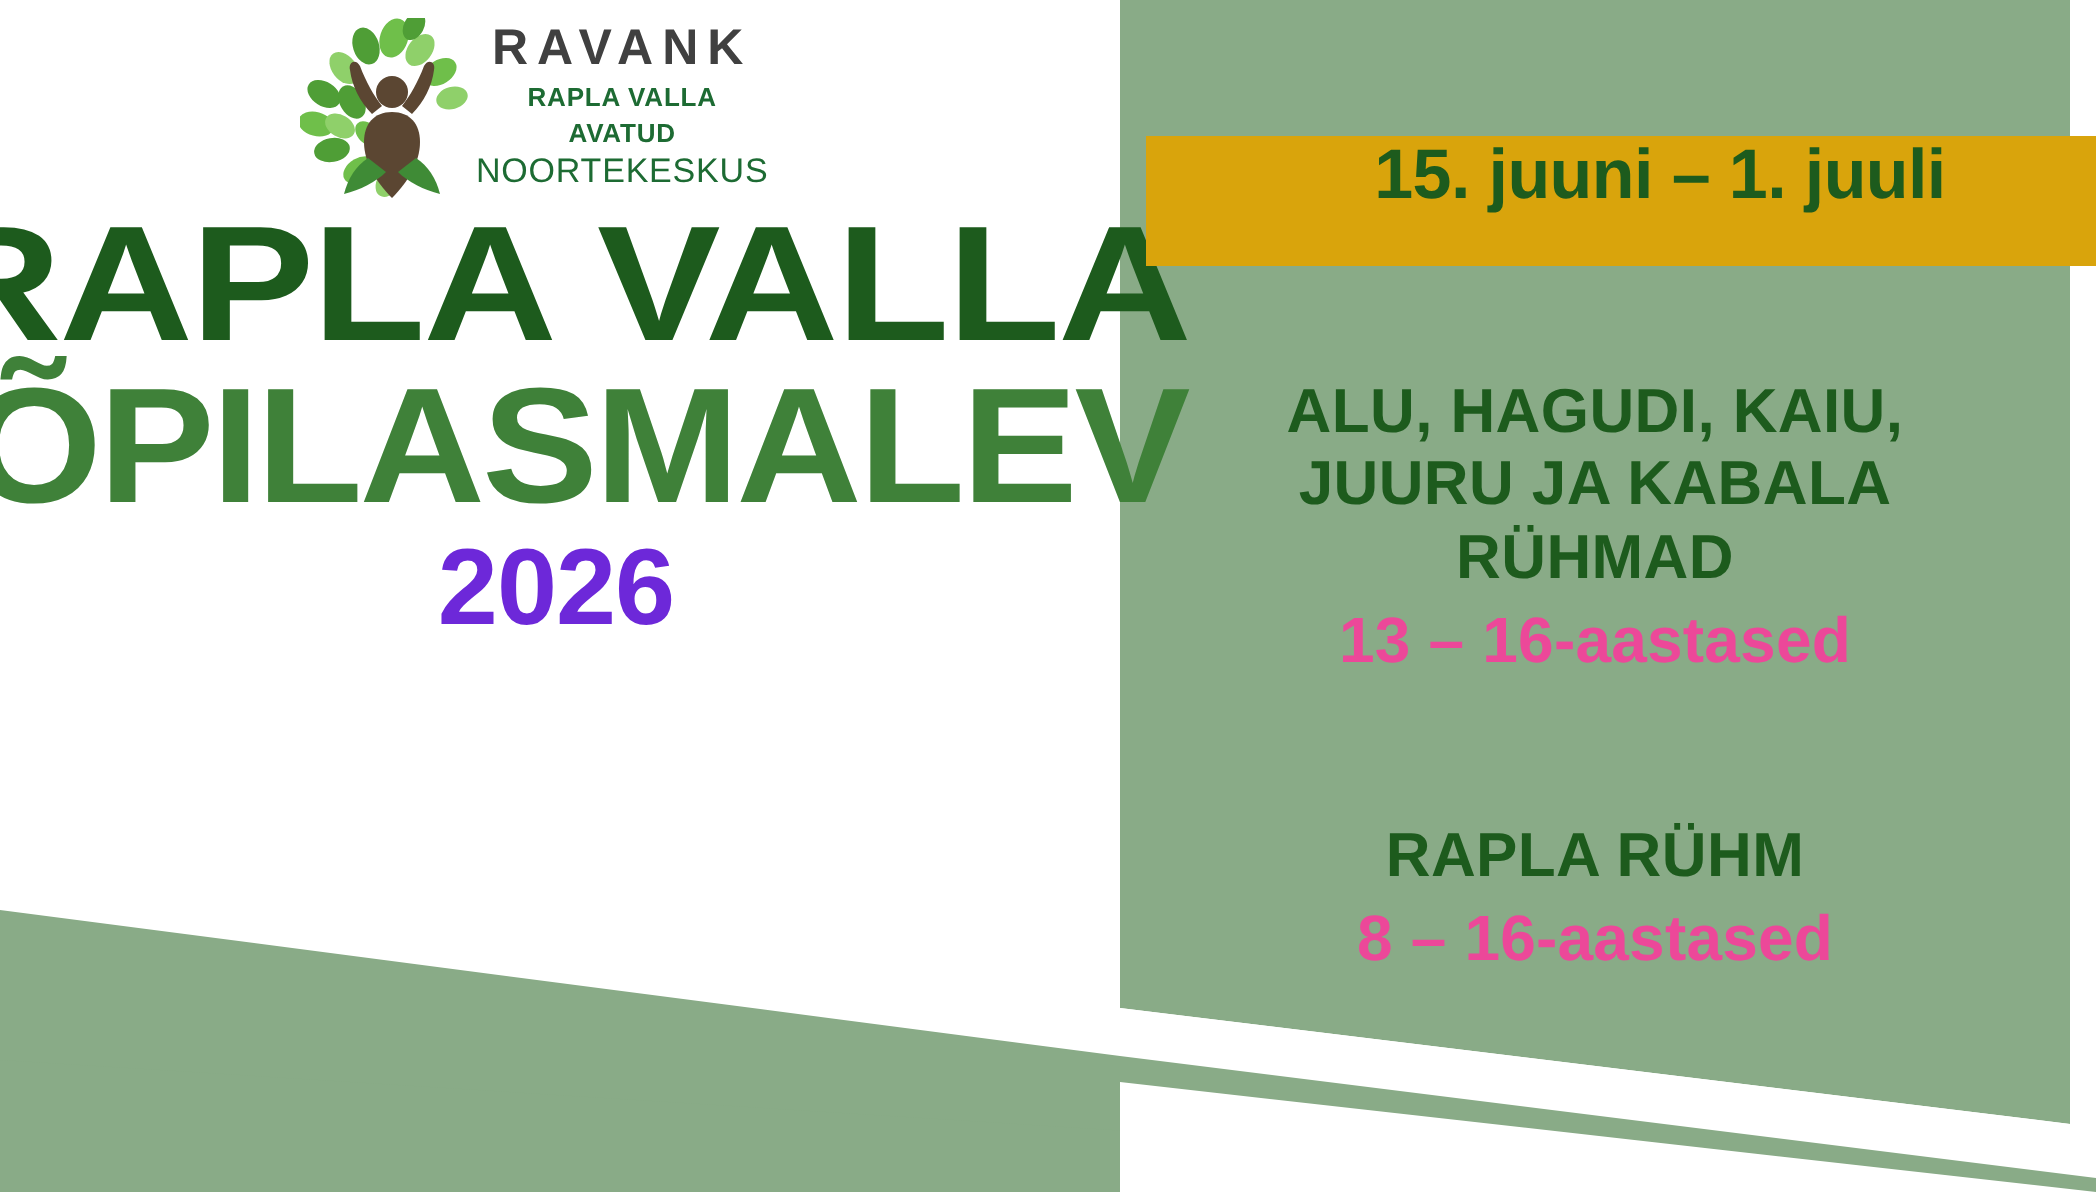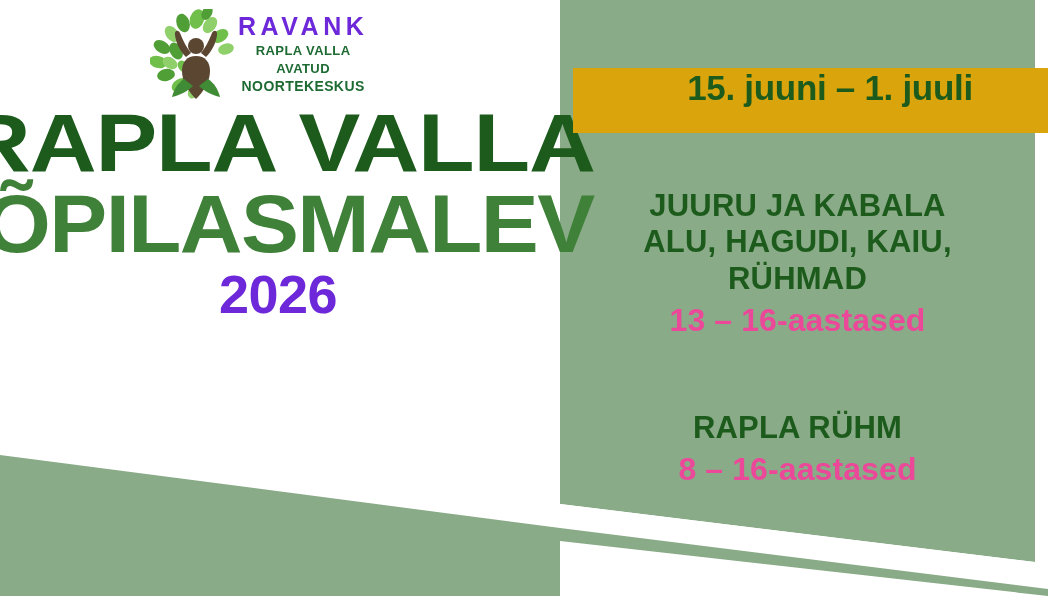--- a/index.html
+++ b/index.html
@@ -90,38 +90,38 @@
   #logo-mark {
     width: 86px;
     height: 92px;
     flex: 0 0 auto;
   }
   #logo-words {
     margin-left: 2px;
     text-align: center;
   }
   #logo-name {
-    color: #6d28d9;
+    color: #404040;
     font-size: 25px;
     font-weight: bold;
     letter-spacing: 4.5px;
     line-height: 1;
   }
   #logo-sub1 {
     color: #1d6b33;
     font-size: 13px;
     font-weight: bold;
     letter-spacing: 0.4px;
     line-height: 1.35;
     margin-top: 3px;
   }
   #logo-sub2 {
     color: #1d6b33;
-    font-size: 14px;
-    font-weight: bold;
+    font-size: 17px;
+    font-weight: normal;
     letter-spacing: 0.4px;
     line-height: 1.35;
   }
 
   
   #headline {
     position: absolute;
     left: 0;
     top: 108px;
     width: 556px;
@@ -238,22 +238,22 @@
     <div class="headline-line" id="headline-year">2026</div>
   </div>
 
   <div id="date-banner">
     <span id="date-banner-text">15. juuni – 1. juuli</span>
   </div>
 
   <div id="panel-text">
 
     <div id="group-block-1">
+      <div class="group-heading">ALU, HAGUDI, KAIU,</div>
       <div class="group-heading">JUURU JA KABALA</div>
-      <div class="group-heading">ALU, HAGUDI, KAIU,</div>
       <div class="group-heading">RÜHMAD</div>
       <div class="age-line">13 – 16-aastased</div>
     </div>
 
     <div id="group-block-2">
       <div class="group-heading">RAPLA RÜHM</div>
       <div class="age-line">8 – 16-aastased</div>
     </div>
 
   </div>

